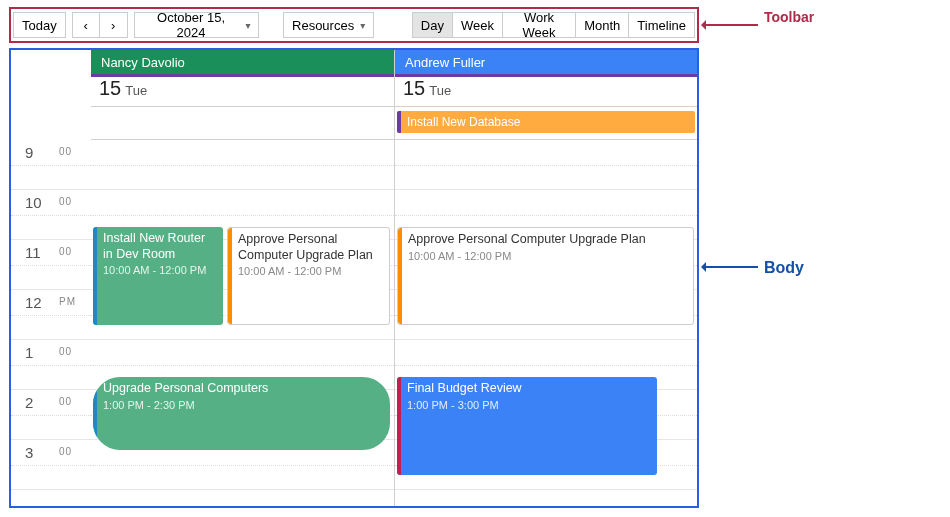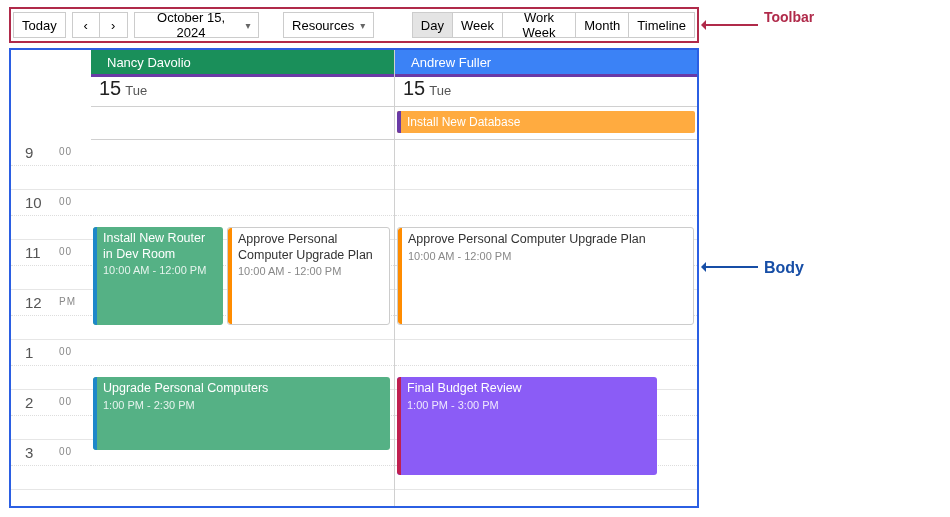--- a/index.html
+++ b/index.html
@@ -33,21 +33,21 @@
   .hour-row { height: 50px; border-bottom: 1px solid #e6e6e6; position: relative; }
   .hour-row::after { content: ""; position: absolute; left: 0; right: 0; top: 25px; border-top: 1px dotted #ddd; }
   .hour-label { position: absolute; left: 14px; bottom: 28px; font-size: 15px; color: #555; }
   .min-label { position: absolute; left: 48px; bottom: 32px; font-size: 10px; color: #888; letter-spacing: 1px; }
 
   .col { position: absolute; top: 0; height: 100%; }
   .col1 { left: 80px; width: 303px; }
   .col2 { left: 383px; width: 303px; }
   .col2 { border-left: 1px solid #d0d0d0; }
 
-  .res-head { height: 24px; color: #fff; font-size: 13px; display: flex; align-items: center; padding-left: 16px; }
+  .res-head { height: 24px; color: #fff; font-size: 13px; display: flex; align-items: center; padding-left: 10px; }
   .res1 .res-head { background: #1a8f5a; }
   .res2 .res-head { background: #3b82f6; }
   .res-divider { height: 3px; background: #6a3aa6; }
 
   .day-head { height: 30px; display: flex; align-items: baseline; padding-left: 8px; border-bottom: 1px solid #d0d0d0; }
   .day-num { font-size: 20px; color: #222; }
   .day-txt { font-size: 13px; color: #555; margin-left: 4px; }
 
   .allday { height: 33px; border-bottom: 1px solid #d0d0d0; position: relative; }
   .allday .evt { position: absolute; left: 2px; right: 2px; top: 4px; height: 22px; border-radius: 2px; color: #fff; font-size: 12px; display: flex; align-items: center; padding-left: 10px; }
@@ -56,21 +56,21 @@
   .grid { position: relative; height: calc(100% - 90px); }
   .grid .hour-line { position: absolute; left: 0; right: 0; height: 50px; border-bottom: 1px solid #e6e6e6; }
   .grid .hour-line::after { content: ""; position: absolute; left: 0; right: 0; top: 25px; border-top: 1px dotted #ddd; }
 
   .event { position: absolute; border-radius: 3px; padding: 4px 16px 4px 10px; font-size: 12px; overflow: hidden; }
   .event .bar { position: absolute; left: 0; top: 0; bottom: 0; width: 4px; border-top-left-radius: 3px; border-bottom-left-radius: 3px; }
   .event .title { font-size: 12.5px; line-height: 1.25; }
   .event .time  { font-size: 11px; opacity: 0.85; margin-top: 2px; }
   .event.green  { background: #55b185; color: #fff; }
   .event.green .bar  { background: #1e88c9; }
-  .event.orange { background: #8b5cf6; color: #fff; }
+  .event.orange { background: #3b82f6; color: #fff; }
   .event.orange .bar { background: #c02050; }
   .event.white  { background: #fff; color: #333; border: 1px solid #ccc; }
   .event.white .bar  { background: #ff8c00; }
   .event.white .time { color: #888; opacity: 1; }
   .allday .evt.orange { background: #ffab40; }
   .allday .evt.orange .bar { background: #6a3aa6; }
 </style>
 </head>
 <body>
 
@@ -165,21 +165,21 @@
               <div class="event green" style="top: 87px; left: 2px; width: 130px; height: 98px;">
                 <span class="bar"></span>
                 <div class="title">Install New Router in Dev Room</div>
                 <div class="time">10:00 AM - 12:00 PM</div>
               </div>
               <div class="event white" style="top: 87px; left: 136px; width: 163px; height: 98px;">
                 <span class="bar"></span>
                 <div class="title">Approve Personal Computer Upgrade Plan</div>
                 <div class="time">10:00 AM - 12:00 PM</div>
               </div>
-              <div class="event green" style="top: 237px; left: 2px; width: 297px; height: 73px;">
+              <div class="event green" style="top: 237px; left: 2px; width: 297px; height: 73px; border-radius: 27px;">
                 <span class="bar"></span>
                 <div class="title">Upgrade Personal Computers</div>
                 <div class="time">1:00 PM - 2:30 PM</div>
               </div>
             </div>
         </div>
       </div>
 
       <div class="col col2 res2">
         <div class="res-head">Andrew Fuller</div>

